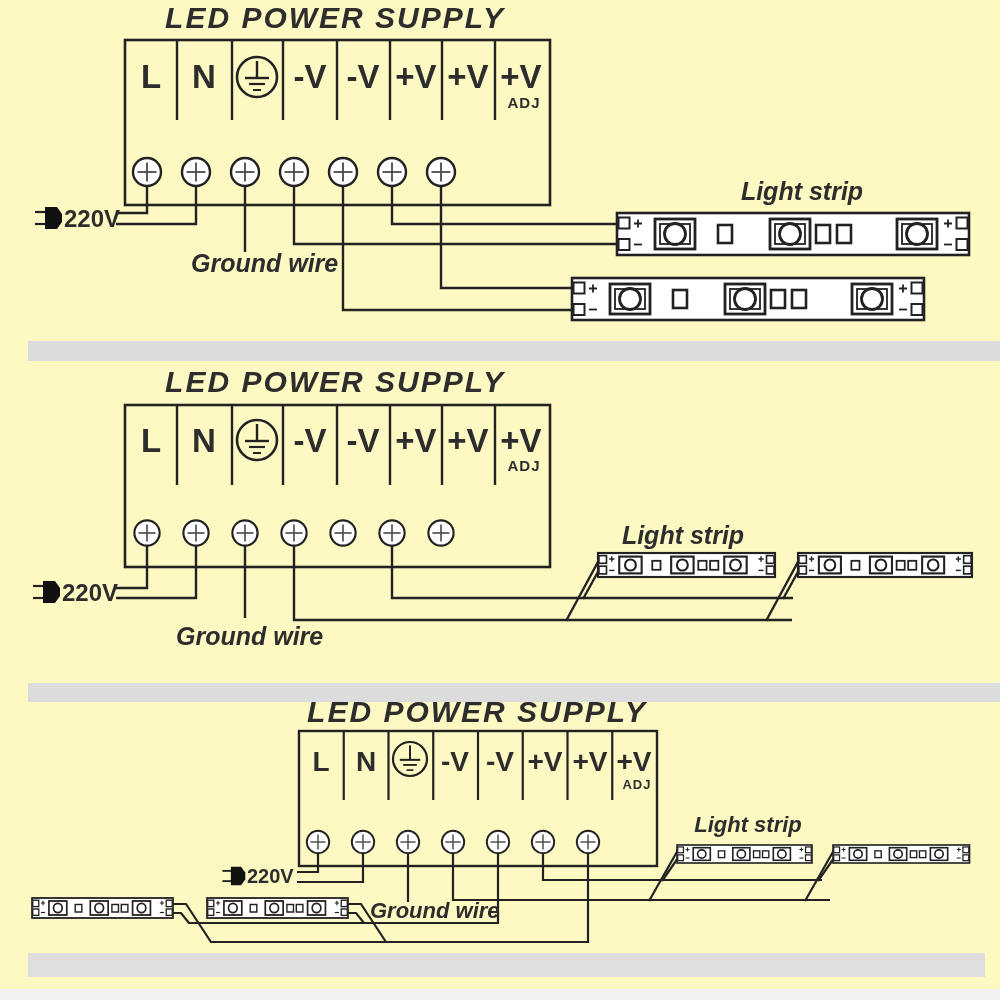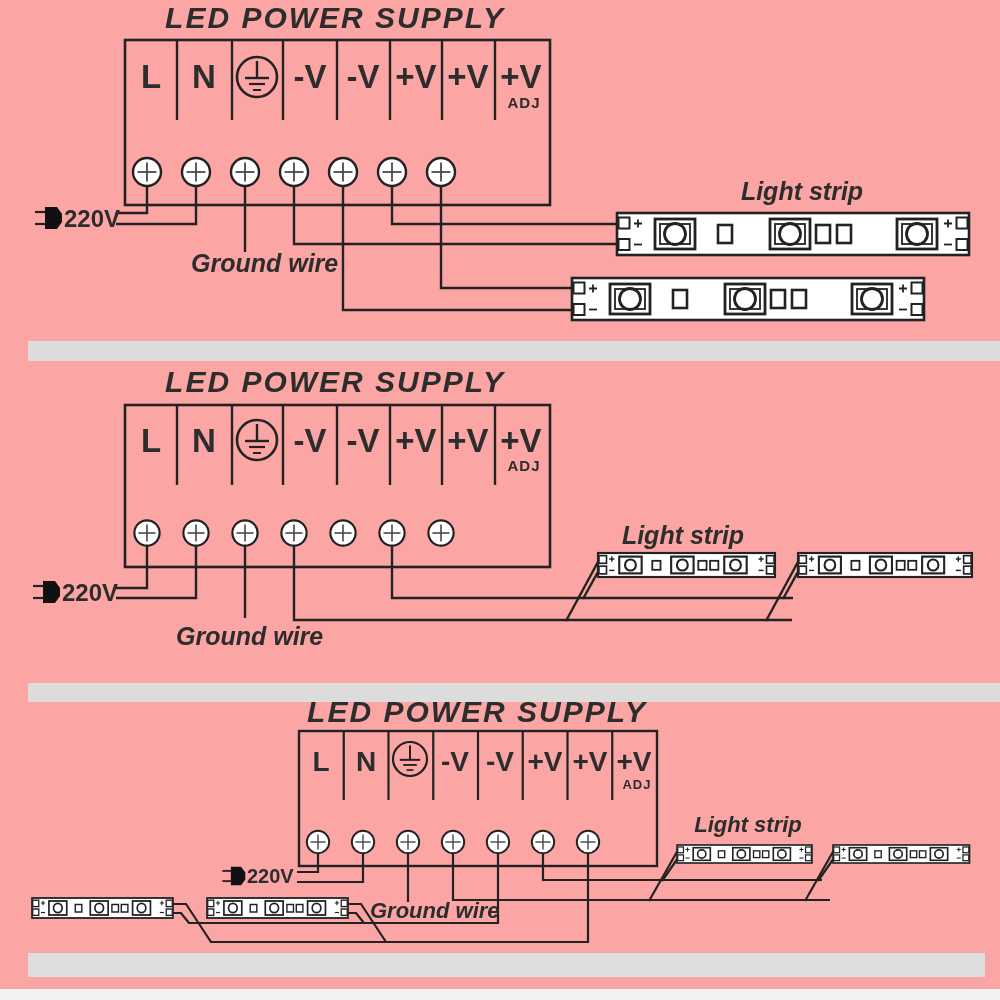--- a/index.html
+++ b/index.html
@@ -1,16 +1,16 @@
 <!DOCTYPE html>
 <html><head>
 <meta charset="utf-8">
 <style>
   html,body{margin:0;padding:0;background:#ffffff;}
-  .canvas{position:relative;width:1000px;height:1000px;background:#fca5a5;overflow:hidden;
+  .canvas{position:relative;width:1000px;height:1000px;background:#fef9c3;overflow:hidden;
           font-family:"Liberation Sans", sans-serif;}
   svg{display:block;}
   text{fill:#2d2d2d;stroke:none;}
   .title{font:italic bold 30px "Liberation Sans", sans-serif;letter-spacing:2px;}
   .term{font:bold 33px "Liberation Sans", sans-serif;}
   .term3{font:bold 28px "Liberation Sans", sans-serif;}
   .adj{font:bold 15px "Liberation Sans", sans-serif;letter-spacing:1px;}
   .adj3{font:bold 13px "Liberation Sans", sans-serif;letter-spacing:1px;}
   .lbl{font:italic bold 25px "Liberation Sans", sans-serif;}
   .lbl3{font:italic bold 22px "Liberation Sans", sans-serif;}

